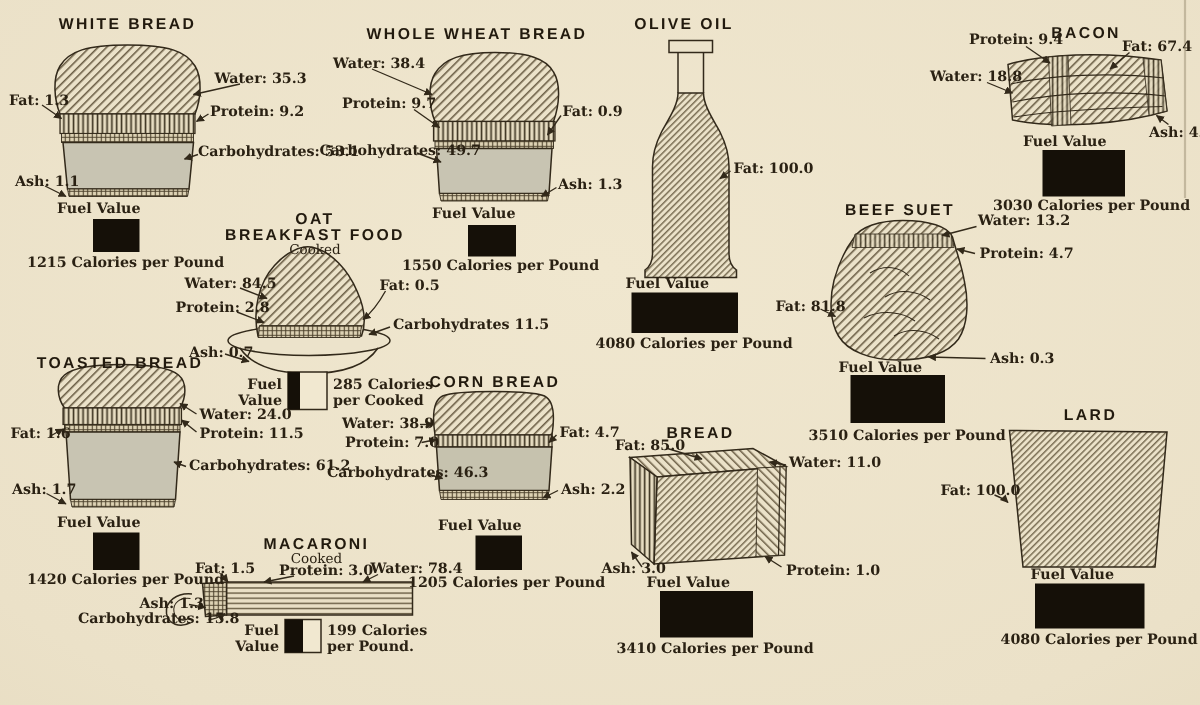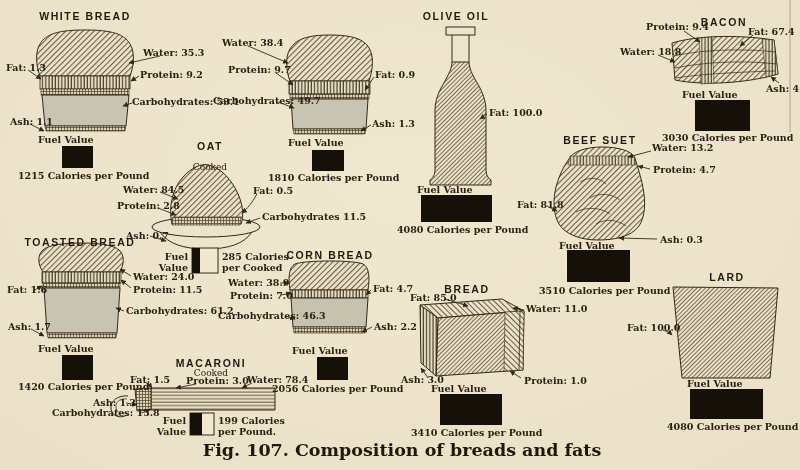--- a/index.html
+++ b/index.html
@@ -209,42 +209,44 @@
 
 <div class="t" style="left:25px;top:10px;width:120px">WHITE BREAD</div>
 <div class="lbl" style="left:143px;top:47px">Water: 35.3</div>
 <div class="lbl" style="left:6px;top:62px">Fat: 1.3</div>
 <div class="lbl" style="left:140px;top:69px">Protein: 9.2</div>
 <div class="lbl" style="left:132px;top:96px">Carbohydrates: 53.1</div>
 <div class="lbl" style="left:10px;top:116px">Ash: 1.1</div>
 <div class="fv" style="left:38px;top:134px;width:80px">Fuel Value</div>
 <div class="cal" style="left:18px;top:170px;width:120px">1215 Calories per Pound</div>
 
+<div class="t" style="left:238px;top:17px;width:160px">WHOLE WHEAT BREAD</div>
 <div class="lbl" style="left:222px;top:37px">Water: 38.4</div>
 <div class="lbl" style="left:228px;top:64px">Protein: 9.7</div>
 <div class="lbl" style="left:375px;top:69px">Fat: 0.9</div>
 <div class="lbl" style="left:213px;top:95px">Carbohydrates: 49.7</div>
 <div class="lbl" style="left:372px;top:118px">Ash: 1.3</div>
 <div class="fv" style="left:288px;top:137px;width:80px">Fuel Value</div>
-<div class="cal" style="left:268px;top:172px;width:120px">1810 Calories per Pound</div>
+<div class="cal" style="left:268px;top:172px;width:120px">1550 Calories per Pound</div>
 
 <div class="t" style="left:396px;top:10px;width:120px">OLIVE OIL</div>
 <div class="lbl" style="left:489px;top:107px">Fat: 100.0</div>
 <div class="fv" style="left:417px;top:184px;width:80px">Fuel Value</div>
 <div class="cal" style="left:397px;top:224px;width:120px">4080 Calories per Pound</div>
 
 <div class="t" style="left:664px;top:16px;width:120px">BACON</div>
 <div class="lbl" style="left:646px;top:21px">Protein: 9.4</div>
 <div class="lbl" style="left:748px;top:26px">Fat: 67.4</div>
 <div class="lbl" style="left:620px;top:46px">Water: 18.8</div>
 <div class="lbl" style="left:766px;top:83px">Ash: 4.4</div>
 <div class="fv" style="left:682px;top:89px;width:80px">Fuel Value</div>
 <div class="cal" style="left:662px;top:132px;width:120px">3030 Calories per Pound</div>
 
 <div class="t" style="left:150px;top:140px;width:120px">OAT</div>
+<div class="t" style="left:130px;top:151px;width:160px">BREAKFAST FOOD</div>
 <div class="sub" style="left:150px;top:162px;width:120px">Cooked</div>
 <div class="lbl" style="left:123px;top:184px">Water: 84.5</div>
 <div class="lbl" style="left:117px;top:200px">Protein: 2.8</div>
 <div class="lbl" style="left:253px;top:185px">Fat: 0.5</div>
 <div class="lbl" style="left:262px;top:211px">Carbohydrates 11.5</div>
 <div class="lbl" style="left:126px;top:230px">Ash: 0.7</div>
 <div class="fvr" style="left:150px;top:251px;width:38px">Fuel</div>
 <div class="fvr" style="left:150px;top:262px;width:38px">Value</div>
 <div class="call" style="left:222px;top:251px">285 Calories</div>
 <div class="call" style="left:222px;top:262px">per Cooked</div>
@@ -258,21 +260,21 @@
 <div class="fv" style="left:38px;top:343px;width:80px">Fuel Value</div>
 <div class="cal" style="left:18px;top:381px;width:120px">1420 Calories per Pound</div>
 
 <div class="t" style="left:270px;top:249px;width:120px">CORN BREAD</div>
 <div class="lbl" style="left:228px;top:277px">Water: 38.9</div>
 <div class="lbl" style="left:230px;top:290px">Protein: 7.0</div>
 <div class="lbl" style="left:373px;top:283px">Fat: 4.7</div>
 <div class="lbl" style="left:218px;top:310px">Carbohydrates: 46.3</div>
 <div class="lbl" style="left:374px;top:321px">Ash: 2.2</div>
 <div class="fv" style="left:292px;top:345px;width:80px">Fuel Value</div>
-<div class="cal" style="left:272px;top:383px;width:120px">2056 Calories per Pound</div>
+<div class="cal" style="left:272px;top:383px;width:120px">1205 Calories per Pound</div>
 
 <div class="t" style="left:540px;top:134px;width:120px">BEEF SUET</div>
 <div class="lbl" style="left:652px;top:142px">Water: 13.2</div>
 <div class="lbl" style="left:653px;top:164px">Protein: 4.7</div>
 <div class="lbl" style="left:517px;top:199px">Fat: 81.8</div>
 <div class="lbl" style="left:660px;top:234px">Ash: 0.3</div>
 <div class="fv" style="left:559px;top:240px;width:80px">Fuel Value</div>
 <div class="cal" style="left:539px;top:285px;width:120px">3510 Calories per Pound</div>
 
 <div class="t" style="left:407px;top:283px;width:120px">BREAD</div>
@@ -293,15 +295,14 @@
 <div class="lbl" style="left:130px;top:374px">Fat: 1.5</div>
 <div class="lbl" style="left:186px;top:375px">Protein: 3.0</div>
 <div class="lbl" style="left:247px;top:374px">Water: 78.4</div>
 <div class="lbl" style="left:93px;top:397px">Ash: 1.3</div>
 <div class="lbl" style="left:52px;top:407px">Carbohydrates: 15.8</div>
 <div class="fvr" style="left:150px;top:415px;width:36px">Fuel</div>
 <div class="fvr" style="left:150px;top:426px;width:36px">Value</div>
 <div class="call" style="left:218px;top:415px">199 Calories</div>
 <div class="call" style="left:218px;top:426px">per Pound.</div>
 
-<div class="cap" style="left:202px;top:440px;width:400px">Fig. 107. Composition of breads and fats</div>
 
 </div>
 
 </body></html>

